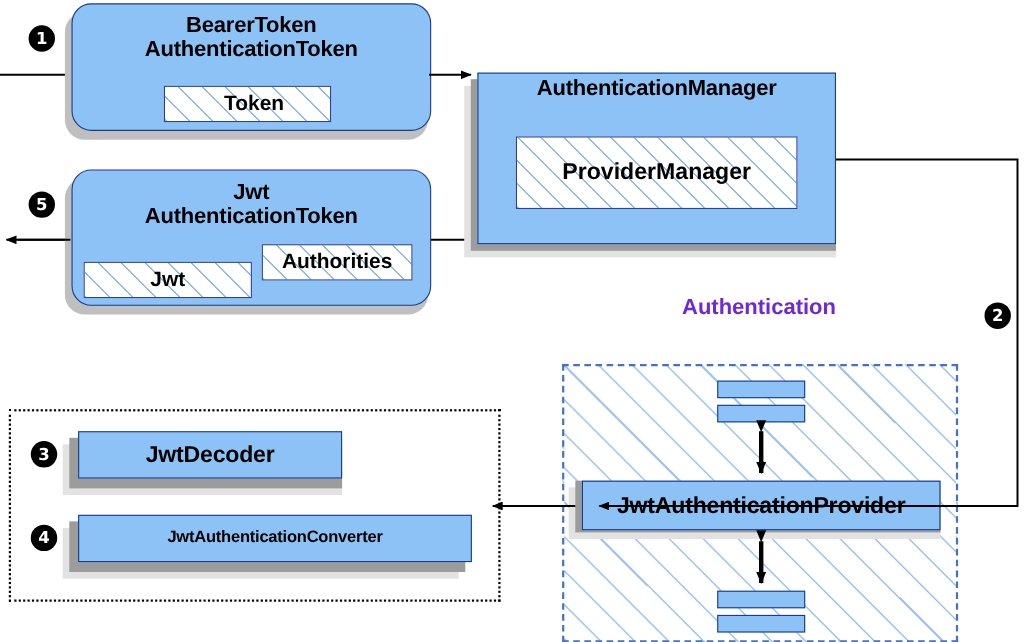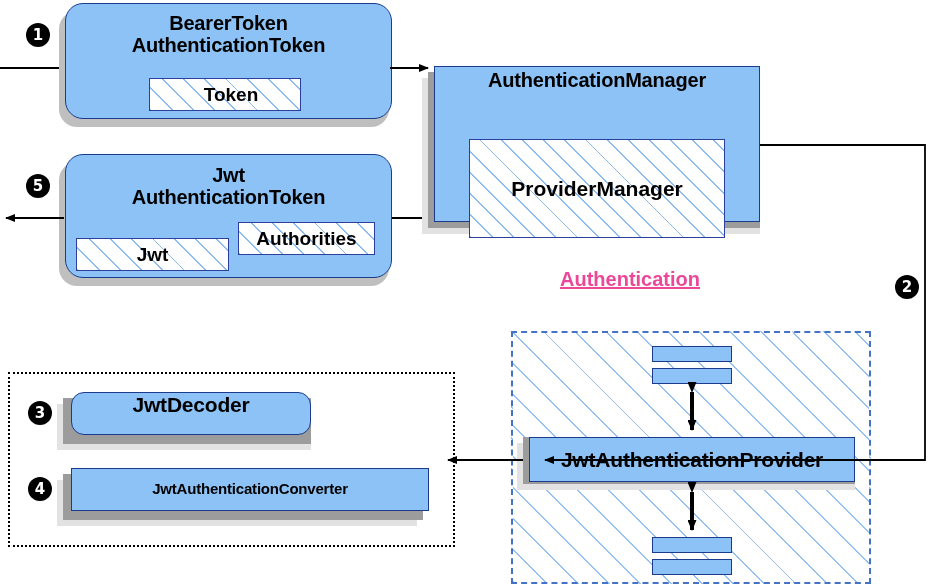--- a/index.html
+++ b/index.html
@@ -96,26 +96,25 @@
       45deg,
       rgba(125,178,240,0.8) 0px,
       rgba(125,178,240,0.8) 1.4px,
       rgba(255,255,255,0) 1.4px,
       rgba(255,255,255,0) 22px
     );
     z-index: 2;
   }
   .group-label {
     position: absolute;
-    text-align: left;
-    font-weight: bold;
-    color: #ec4899;
+    text-align: center;
+    font-weight: bold;
+    color: #6d28d9;
     line-height: 1.12;
     z-index: 8;
-    text-decoration: underline;
   }
 
   
   .dotted-box {
     position: absolute;
     border: 2.5px dotted #000000;
     box-sizing: border-box;
     background: transparent;
     z-index: 2;
   }
@@ -202,21 +201,21 @@
   </div>
   <div class="hatch-box" style="left:238px; top:222px; width:137px; height:33px;align-items:center;">
     <span class="hatch-label" style="font-size:19px;">Authorities</span>
   </div>
 
   <div class="shadow-light" style="left:422px; top:78px; width:338px; height:156px;"></div>
   <div class="shadow-dark" style="left:428px; top:72px; width:332px; height:156px;"></div>
   <div class="card-rect" style="left:434px; top:66px; width:326px; height:156px;">
     <div class="card-title" style="margin-top:2px; font-size:20px;">AuthenticationManager</div>
   </div>
-  <div class="hatch-box" style="left:469px; top:124px; width:256px; height:99px;margin-top:15px;">
+  <div class="hatch-box" style="left:469px; top:124px; width:256px; height:66px;">
     <span class="hatch-label" style="font-size:21px;">ProviderManager</span>
   </div>
 
   <div class="group-label" style="left:560px; top:268px; width:260px; font-size:20px;">
     <div>Authentication</div>
   </div>
 
   <div class="providers-box" style="left:511px; top:331px; width:360px; height:253px;"></div>
 
   <div class="mini-bar" style="left:652px; top:346px; width:80px; height:16px;"></div>
@@ -228,21 +227,21 @@
   <div class="shadow-light" style="left:517px; top:443px; width:338px; height:47px;"></div>
   <div class="shadow-dark" style="left:523px; top:437px; width:332px; height:47px;"></div>
   <div class="card-rect" style="left:529px; top:437px; width:326px; height:45px; display:flex; align-items:center; justify-content:center;">
     <span class="card-title" style="font-size:21px;">JwtAuthenticationProvider</span>
   </div>
 
   <div class="dotted-box" style="left:8px; top:372px; width:447px; height:175px;"></div>
 
   <div class="shadow-light" style="left:57px; top:404px; width:254px; height:46px;"></div>
   <div class="shadow-dark" style="left:63px; top:398px; width:248px; height:46px;"></div>
-  <div class="card-rect" style="left:71px; top:392px; width:240px; height:43px; display:flex; justify-content:center;border-radius:13px;">
+  <div class="card-rect" style="left:71px; top:392px; width:240px; height:43px; display:flex; align-items:center; justify-content:center;">
     <span class="card-title" style="font-size:21px;">JwtDecoder</span>
   </div>
 
   <div class="shadow-light" style="left:57px; top:480px; width:360px; height:46px;"></div>
   <div class="shadow-dark" style="left:63px; top:474px; width:360px; height:46px;"></div>
   <div class="card-rect" style="left:71px; top:468px; width:358px; height:43px; display:flex; align-items:center; justify-content:center;">
     <span class="card-title" style="font-size:15px;">JwtAuthenticationConverter</span>
   </div>
 
   <svg id="connectors" viewBox="0 0 932 584" xmlns="http://www.w3.org/2000/svg">

